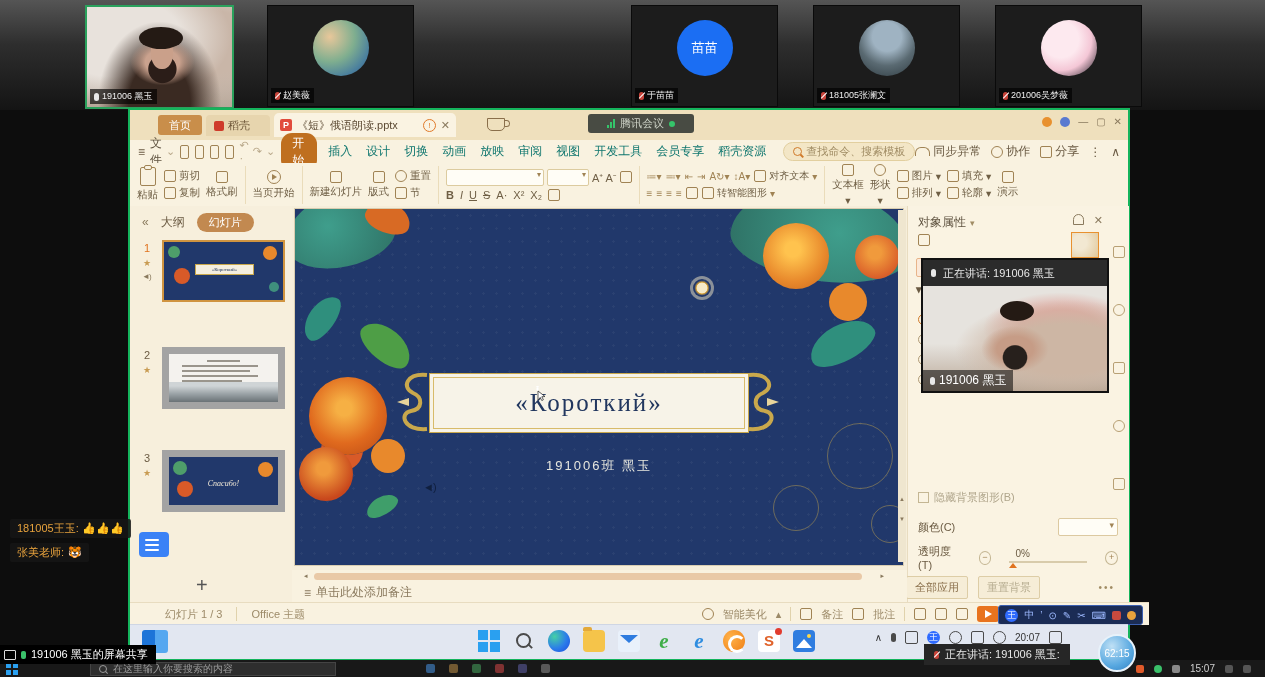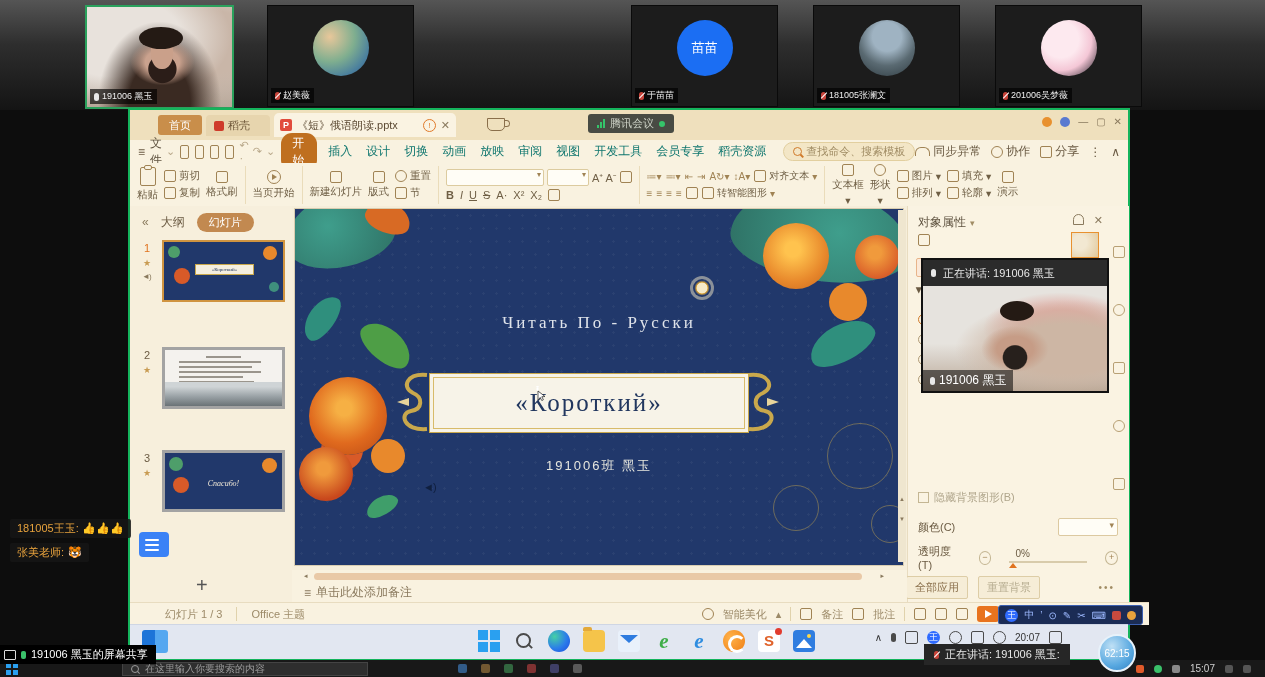--- a/index.html
+++ b/index.html
@@ -44,21 +44,21 @@
   .doctab{position:absolute;left:144px;top:3px;width:182px;height:24px;background:#faf3e2;border-radius:5px 5px 0 0;
     display:flex;align-items:center;gap:5px;padding:0 6px;box-sizing:border-box;color:#5c4a33;font-size:11px;}
   .pptico{width:12px;height:12px;border-radius:2px;background:#e14c3c;color:#fff;font-size:9px;font-weight:bold;
     display:flex;align-items:center;justify-content:center;}
   .doctab .title{flex:1;white-space:nowrap;overflow:hidden;}
   .warn{width:11px;height:11px;border:1px solid #e07a2a;border-radius:50%;color:#e07a2a;font-size:8px;
     display:flex;align-items:center;justify-content:center;}
   .tclose{color:#8a7a5e;font-size:11px;}
   .cup{position:absolute;left:357px;top:8px;width:16px;height:11px;border:1.5px solid #8a6f4b;border-radius:0 0 5px 5px;}
   .cup::after{content:"";position:absolute;right:-6px;top:1px;width:4px;height:5px;border:1.5px solid #8a6f4b;border-left:none;border-radius:0 4px 4px 0;}
-  .meetpill{position:absolute;left:458px;top:4px;height:19px;padding:0 9px;background:rgba(58,62,56,.92);border-radius:3px;
+  .meetpill{position:absolute;left:458px;top:4px;height:19px;padding:0 19px;background:rgba(58,62,56,.92);border-radius:3px;
     display:flex;align-items:center;gap:5px;color:#cfd4c8;font-size:11px;}
   .sig{display:inline-flex;align-items:flex-end;gap:1px;}
   .sig i{display:block;width:2px;background:#35c46a;}
   .gdot{width:6px;height:6px;border-radius:50%;background:#35c46a;}
   .winctl{position:absolute;right:6px;top:6px;display:flex;align-items:center;gap:8px;color:#8a7a5e;font-size:10px;}
   .odot{width:10px;height:10px;border-radius:50%;background:#e8912f;}
   .bdot{width:10px;height:10px;border-radius:50%;background:#5a7ad0;}
   
   .menubar{position:absolute;left:0;top:30px;width:998px;height:23px;background:#f9f2e0;
     display:flex;align-items:center;font-size:12px;color:#5f5340;}
@@ -90,21 +90,21 @@
   .fsel.small{width:40px;}
   .fsel::after{content:"▾";position:absolute;right:2px;top:0;font-size:8px;color:#a08354;}
   .fmt{font-size:11px;color:#6f5f45;display:flex;gap:6px;align-items:center;}
   .fmt b{font-weight:bold;} .fmt i{font-style:italic;} .fmt u{text-decoration:underline;} .fmt s{text-decoration:line-through;}
   .parrow{display:flex;gap:4px;align-items:center;color:#a08354;font-size:10px;}
   
   .panelL{position:absolute;left:0;top:96px;width:162px;height:396px;background:#f7efdc;border-right:1px solid #e8dcc0;}
   .ptabs{position:absolute;left:0;top:4px;width:162px;height:24px;display:flex;align-items:center;gap:12px;color:#6b5b43;font-size:12px;}
   .ptabs .back{margin-left:12px;color:#8a7a5e;}
   .slidepill{background:#c28950;color:#fff;border-radius:11px;padding:2px 12px;font-size:11px;}
-  .thumbwrap{position:absolute;left:32px;width:123px;height:62px;background:#fff;border:3px solid #a3a3a3;box-sizing:border-box;}
+  .thumbwrap{position:absolute;left:32px;width:123px;height:62px;background:#fff;border:7px solid #a3a3a3;box-sizing:border-box;}
   .thumbwrap.sel{border:2px solid #d09440;}
   .tnum{position:absolute;left:14px;width:16px;font-size:11px;color:#6b5b43;}
   .tnum.cur{color:#e0731f;}
   .tstar{position:absolute;left:13px;font-size:9px;color:#c89b52;}
   .tspk{position:absolute;left:12px;font-size:8px;color:#8a7a5e;letter-spacing:-1px;}
   .mini-navy{position:absolute;inset:0;background:#21386b;overflow:hidden;}
   .mini-banner{position:absolute;left:26%;top:38%;width:48%;height:16%;background:#f5efdf;border:1px solid #c9a84c;
     color:#22375f;font-size:5px;display:flex;align-items:center;justify-content:center;font-family:"Liberation Serif",serif;}
   .mini-dot{position:absolute;border-radius:50%;}
   .mini-text{position:absolute;left:0;right:0;top:46%;text-align:center;color:#f2ead8;font-size:8px;font-family:"Liberation Serif",serif;font-style:italic;}
@@ -237,21 +237,21 @@
   .timer{position:absolute;left:1098px;top:634px;width:38px;height:38px;border-radius:50%;z-index:46;
     background:radial-gradient(circle at 35% 30%,#bfe0f5,#58a8e0 60%,#2e7ec2);border:2px solid #e8f2fa;box-sizing:border-box;
     display:flex;align-items:center;justify-content:center;color:#fff;font-size:10px;}
   
   .hostbar{position:absolute;left:0;top:660px;width:1265px;height:17px;background:#181818;z-index:10;
     display:flex;align-items:center;color:#9a9a9a;font-size:10px;}
   .hwin{width:12px;height:12px;margin-left:6px;background:
     linear-gradient(#2aa0f0,#2aa0f0) left top,linear-gradient(#2aa0f0,#2aa0f0) right top,
     linear-gradient(#2aa0f0,#2aa0f0) left bottom,linear-gradient(#2aa0f0,#2aa0f0) right bottom;
     background-size:5px 5px;background-repeat:no-repeat;}
-  .hsearch{margin-left:104px;width:246px;height:14px;background:#2e2e2e;border:1px solid #444;display:flex;align-items:center;gap:6px;
+  .hsearch{margin-left:72px;width:246px;height:14px;background:#2e2e2e;border:1px solid #444;display:flex;align-items:center;gap:6px;
     padding-left:8px;box-sizing:border-box;white-space:nowrap;overflow:hidden;}
   .hlens{width:6px;height:6px;border:1.2px solid #9a9a9a;border-radius:50%;position:relative;flex:none;}
   .hlens::after{content:"";position:absolute;left:5px;top:6px;width:3px;height:1.2px;background:#9a9a9a;transform:rotate(45deg);}
   .hicons{display:flex;gap:14px;margin-left:90px;}
   .hicons i{display:block;width:9px;height:9px;border-radius:2px;opacity:.8;}
   .htray{display:flex;align-items:center;gap:10px;margin-left:auto;margin-right:14px;color:#cfcfcf;}
   .htray .dot{display:inline-block;width:8px;height:8px;border-radius:2px;}
   
   .divv{width:1px;height:14px;background:#e0d2ac;}
 </style>
@@ -539,21 +539,20 @@
         <span class="leaf" style="left:70px;top:288px;width:34px;height:18px;background:#3f9e6a;transform:rotate(-30deg)"></span>
         <span class="leaf" style="left:436px;top:-20px;width:180px;height:92px;background:radial-gradient(circle at 60% 45%,#3f9e8c,#2e6f63);transform:rotate(8deg)"></span>
         <span class="bloom" style="left:468px;top:14px;width:66px;height:66px;background:radial-gradient(circle at 45% 40%,#ffc34e 14%,#e8892c 60%,#c8641c);box-shadow:52px 46px 0 -14px #e8892c"></span>
         <span class="bloom" style="left:560px;top:26px;width:44px;height:44px;background:radial-gradient(circle at 45% 40%,#f09a3c 18%,#d85a28 75%)"></span>
         <span class="leaf" style="left:512px;top:116px;width:70px;height:36px;background:#2f8f7d;transform:rotate(-28deg)"></span>
         <span class="bloom" style="left:398px;top:70px;width:18px;height:18px;background:radial-gradient(circle,#f5e9c8 40%,#d9a43b 45%,transparent 60%);box-shadow:0 0 0 3px rgba(245,233,200,.5)"></span>
         <span class="goldring" style="left:532px;top:214px;width:64px;height:64px"></span>
         <span class="goldring" style="left:478px;top:276px;width:44px;height:44px"></span>
         <span class="goldring" style="left:576px;top:296px;width:36px;height:36px"></span>
 
-        <div class="sl-heading">Читать По - Русски</div>
         <svg class="scroll-orn" style="left:94px" viewBox="0 0 42 74">
           <path d="M38 10 C18 8 12 22 24 28 C34 32 34 44 22 46 C10 48 14 66 38 64" fill="none" stroke="#c9a84c" stroke-width="4"></path>
           <path d="M20 33 L8 37 L20 41 Z" fill="#e8d49a"></path>
         </svg>
         <svg class="scroll-orn" style="left:450px;transform:scaleX(-1)" viewBox="0 0 42 74">
           <path d="M38 10 C18 8 12 22 24 28 C34 32 34 44 22 46 C10 48 14 66 38 64" fill="none" stroke="#c9a84c" stroke-width="4"></path>
           <path d="M20 33 L8 37 L20 41 Z" fill="#e8d49a"></path>
         </svg>
         <div class="banner">
           <span>«Короткий»</span>

